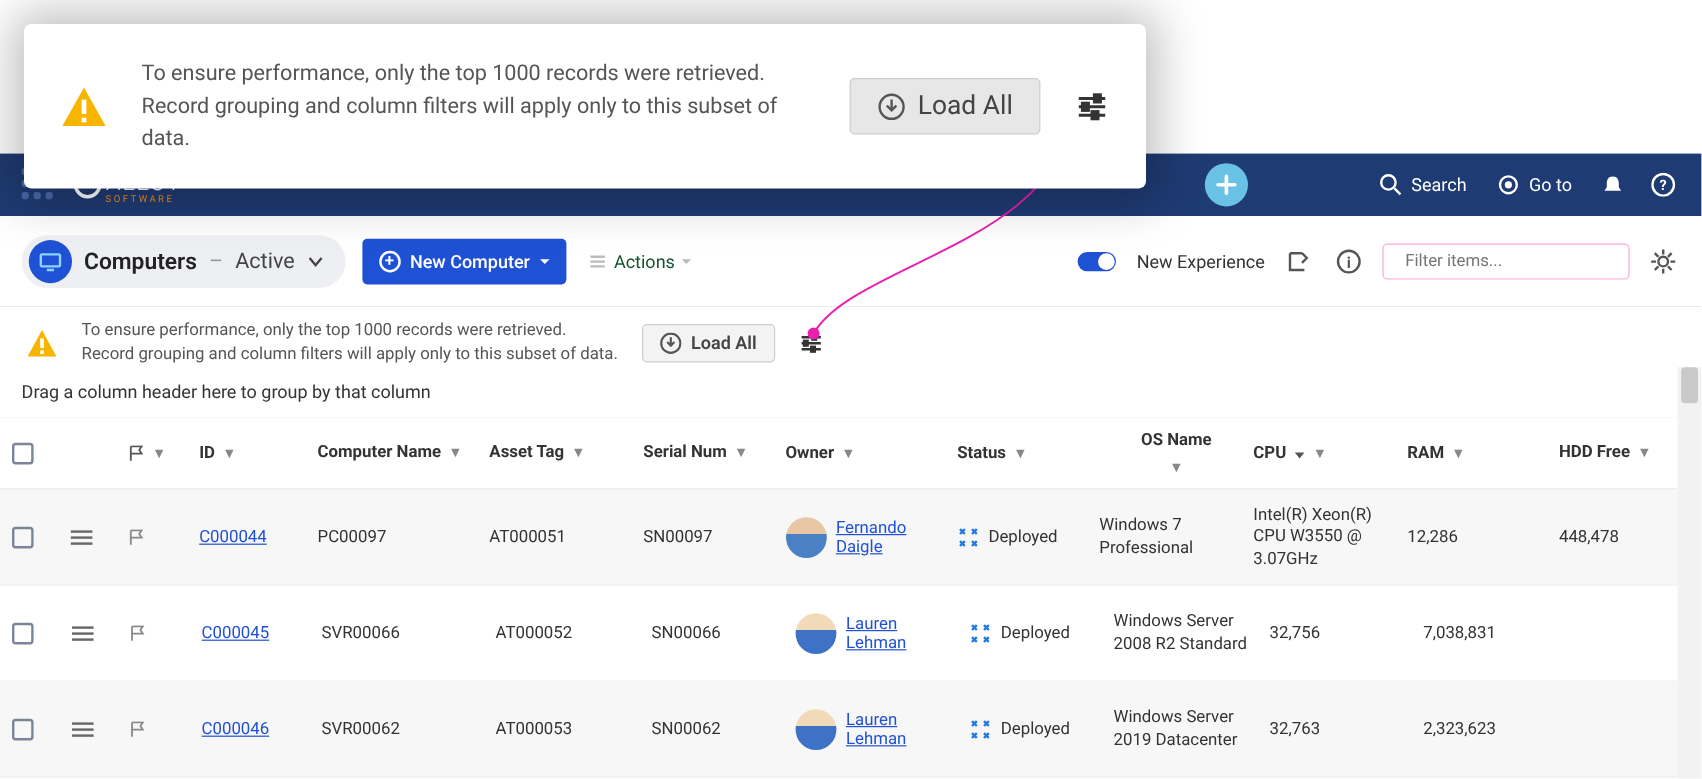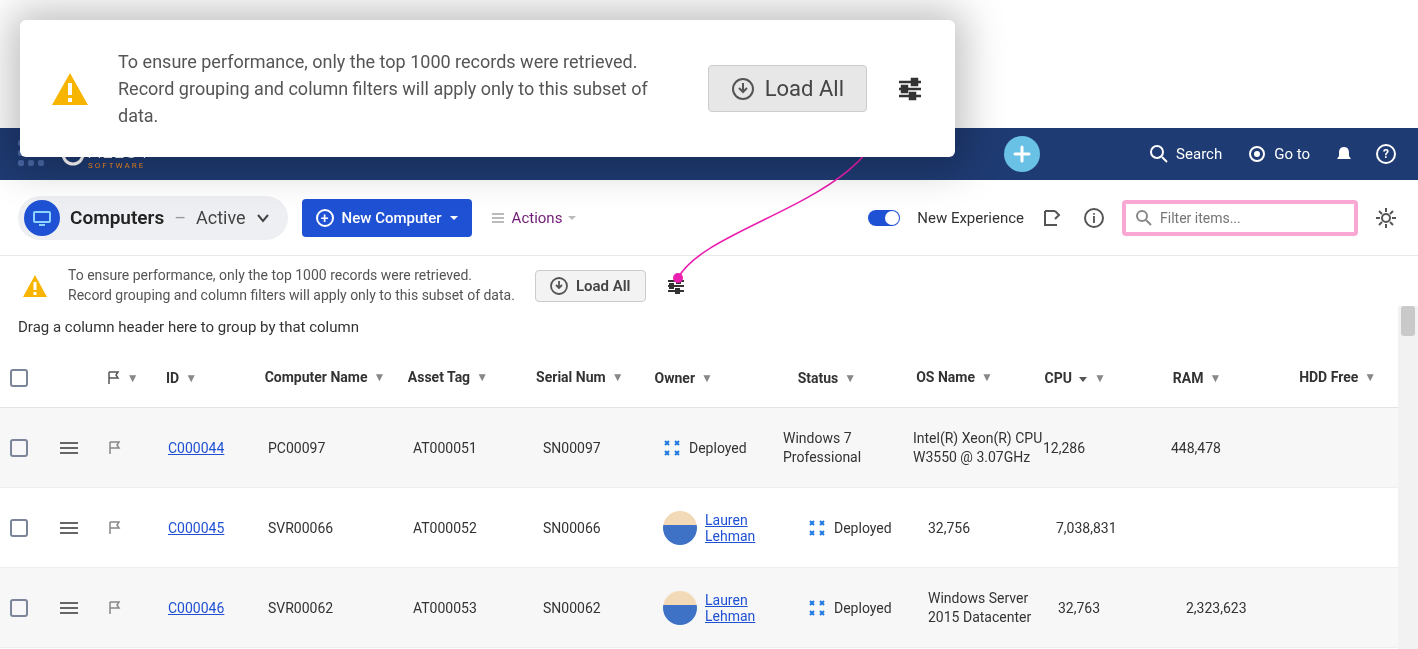--- a/index.html
+++ b/index.html
@@ -27,26 +27,26 @@
 
 
 .toolbar { position:absolute; top:180px; left:0; right:0; height:76px; background:#fff; display:flex; align-items:center; padding: 12px 18px; gap:14px; border-bottom: 1px solid #e9e9e9;}
 .pill { display:flex; align-items:center; background:#edeff2; border-radius: 28px; height:44px; padding: 0 18px 0 6px; gap:10px;}
 .pill-icon { width:36px; height:36px; border-radius:50%; background:#1f51d4; display:flex; align-items:center; justify-content:center;}
 .pill-title { font-size:19px; font-weight:600; color:#222;}
 .pill-sep { color:#999; font-size:18px;}
 .pill-sub { font-size:18px; color:#444;}
 .primary-btn { display:flex; align-items:center; gap:8px; background:#1f51d4; color:#fff; border-radius:4px; padding: 10px 14px; font-size:15px; font-weight:500;}
 .primary-btn .plus-o { width:18px;height:18px;border-radius:50%;border:2px solid #fff; display:flex;align-items:center;justify-content:center; font-size:14px; line-height:1;}
-.actions-btn { display:flex; align-items:center; gap:6px; color:#701a75; font-size:15px; padding:4px;}
+.actions-btn { display:flex; align-items:center; gap:6px; color:#14532d; font-size:15px; padding:4px;}
 .t-spacer { flex:1;}
 .toggle { width:32px; height:16px; background:#1f51d4; border-radius:16px; position:relative;}
 .toggle::after{content:'';position:absolute;right:1px;top:1px;width:14px;height:14px;background:#fff;border-radius:50%;}
 .icon-btn { width:28px; height:28px; display:flex;align-items:center;justify-content:center; color:#555; cursor:pointer;}
-.filter-box { display:flex;align-items:center; gap:8px; border:4px solid #f9a8d4; border-radius:4px; padding:6px 10px; width:236px;}
+.filter-box { display:flex;align-items:center; gap:8px; border:1px solid #f9a8d4; border-radius:4px; padding:6px 10px; width:206px;}
 .filter-box input { border:none; outline:none; flex:1; font-size:14px;}
 
 
 .small-banner { position:absolute; top:256px; left:0; right:0; background:#fff; display:flex; align-items:center; padding: 10px 22px; gap:20px; border-bottom: 1px solid #e9e9e9;}
 .small-banner .text { font-size:14px; color:#555; line-height:1.4;}
 .small-banner .load-all { display:flex;align-items:center; gap:8px; border:1px solid #ccc; background:#f3f3f3; padding:6px 14px; border-radius:4px; font-size:15px; font-weight:600; color:#444;}
 
 
 .group-bar { position:absolute; top:306px; left:0; right:20px; background:#fff; padding: 12px 18px; font-size:15px; color:#333; border-bottom:1px solid #e3e3e3;}
 
@@ -57,21 +57,21 @@
 .th { font-weight:700; display:flex; align-items:center; gap:6px;}
 .col-check{width:50px;}
 .col-menu{width:48px;}
 .col-flag{width:60px;}
 .col-id{width:100px;}
 .col-cname{width:145px;}
 .col-tag{width:130px;}
 .col-serial{width:120px;}
 .col-owner{width:145px;}
 .col-status{width:120px;}
-.col-os{width:130px;}
+.col-os{width:130px;flex-direction:column;}
 .col-cpu{width:130px;}
 .col-ram{width:128px;}
 .col-hdd{width:90px;}
 .filter-ic { color:#888; font-size:12px;}
 .tr { display:flex; align-items:center; min-height:80px; border-bottom:1px solid #eee; padding: 8px 10px;}
 .tr:nth-child(odd){ background:#f7f7f7;}
 .td { display:flex; align-items:center; gap:8px;}
 .link { color:#1f51d4; text-decoration:underline; font-size:14px;}
 .owner-av { width:34px;height:34px;border-radius:50%; background:linear-gradient(180deg,#e8c5a5 40%,#4a80c4 40%); flex-shrink:0;}
 .owner-av.f { background:linear-gradient(180deg,#f2d9b8 40%,#3d72c6 40%);}
@@ -361,20 +361,27 @@
           <svg width="14" height="14">
             <path d="M2 1 v12 M2 1 h9 l-2 3 l2 3 h-9" fill="none" stroke="#888" stroke-width="1.5"></path>
           </svg>
         </div>
     <div class="td col-id">
           <a class="link">C000044</a>
         </div>
     <div class="td col-cname">PC00097</div>
     <div class="td col-tag">AT000051</div>
     <div class="td col-serial">SN00097</div>
+    <div class="td col-owner">
+          <div class="owner-av"></div>
+          <div>
+            <a class="link" style="display:block">Fernando</a>
+            <a class="link" style="display:block">Daigle</a>
+          </div>
+        </div>
     <div class="td col-status">
           <svg class="status-ic" width="18" height="18">
             <g stroke="#1f7ae0" stroke-width="2" fill="none">
               <path d="M2 2 l4 4 M2 6 l4-4"></path>
               <path d="M12 2 l4 4 M12 6 l4-4"></path>
               <path d="M2 12 l4 4 M2 16 l4-4"></path>
               <path d="M12 12 l4 4 M12 16 l4-4"></path>
             </g>
           </svg>
           <span>Deployed</span>
@@ -417,20 +424,21 @@
           <svg class="status-ic" width="18" height="18">
             <g stroke="#1f7ae0" stroke-width="2" fill="none">
               <path d="M2 2 l4 4 M2 6 l4-4"></path>
               <path d="M12 2 l4 4 M12 6 l4-4"></path>
               <path d="M2 12 l4 4 M2 16 l4-4"></path>
               <path d="M12 12 l4 4 M12 16 l4-4"></path>
             </g>
           </svg>
           <span>Deployed</span>
         </div>
+    <div class="td col-os" style="line-height:1.3;">Windows Server 2008 R2 Standard</div>
     <div class="td col-ram">32,756</div>
     <div class="td col-hdd">7,038,831</div>
   </div>
       <div class="tr">
     <div class="td col-check">
           <div class="checkbox"></div>
         </div>
     <div class="td col-menu">
           <div class="ham">
             <span></span>
@@ -460,21 +468,21 @@
           <svg class="status-ic" width="18" height="18">
             <g stroke="#1f7ae0" stroke-width="2" fill="none">
               <path d="M2 2 l4 4 M2 6 l4-4"></path>
               <path d="M12 2 l4 4 M12 6 l4-4"></path>
               <path d="M2 12 l4 4 M2 16 l4-4"></path>
               <path d="M12 12 l4 4 M12 16 l4-4"></path>
             </g>
           </svg>
           <span>Deployed</span>
         </div>
-    <div class="td col-os" style="line-height:1.3;">Windows Server 2015 Datacenter</div>
+    <div class="td col-os" style="line-height:1.3;">Windows Server 2019 Datacenter</div>
     <div class="td col-ram">32,763</div>
     <div class="td col-hdd">2,323,623</div>
   </div>
     </div>
 </div>
 
 <div class="scroll">
     <div class="scroll-thumb"></div>
   </div>
 

